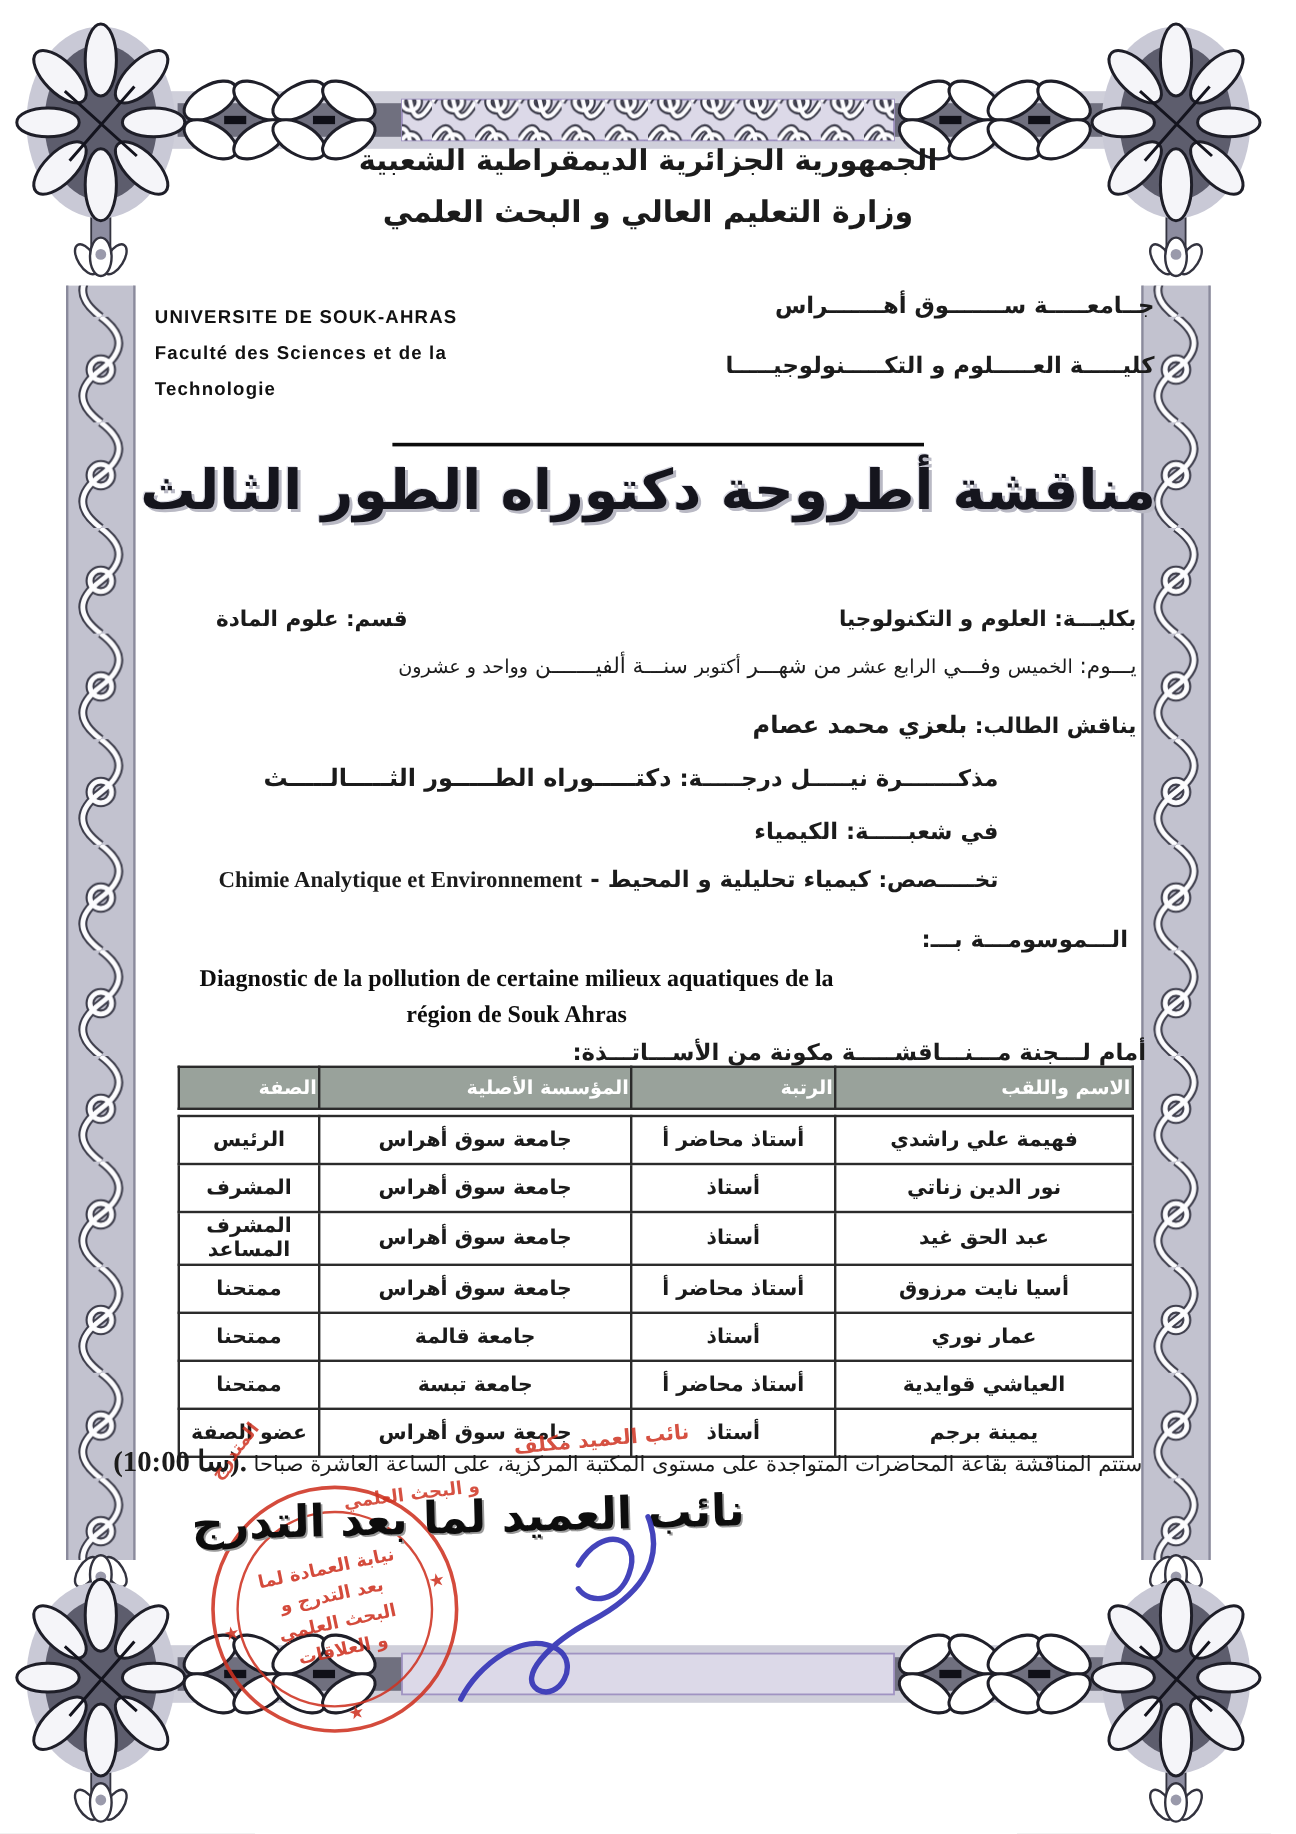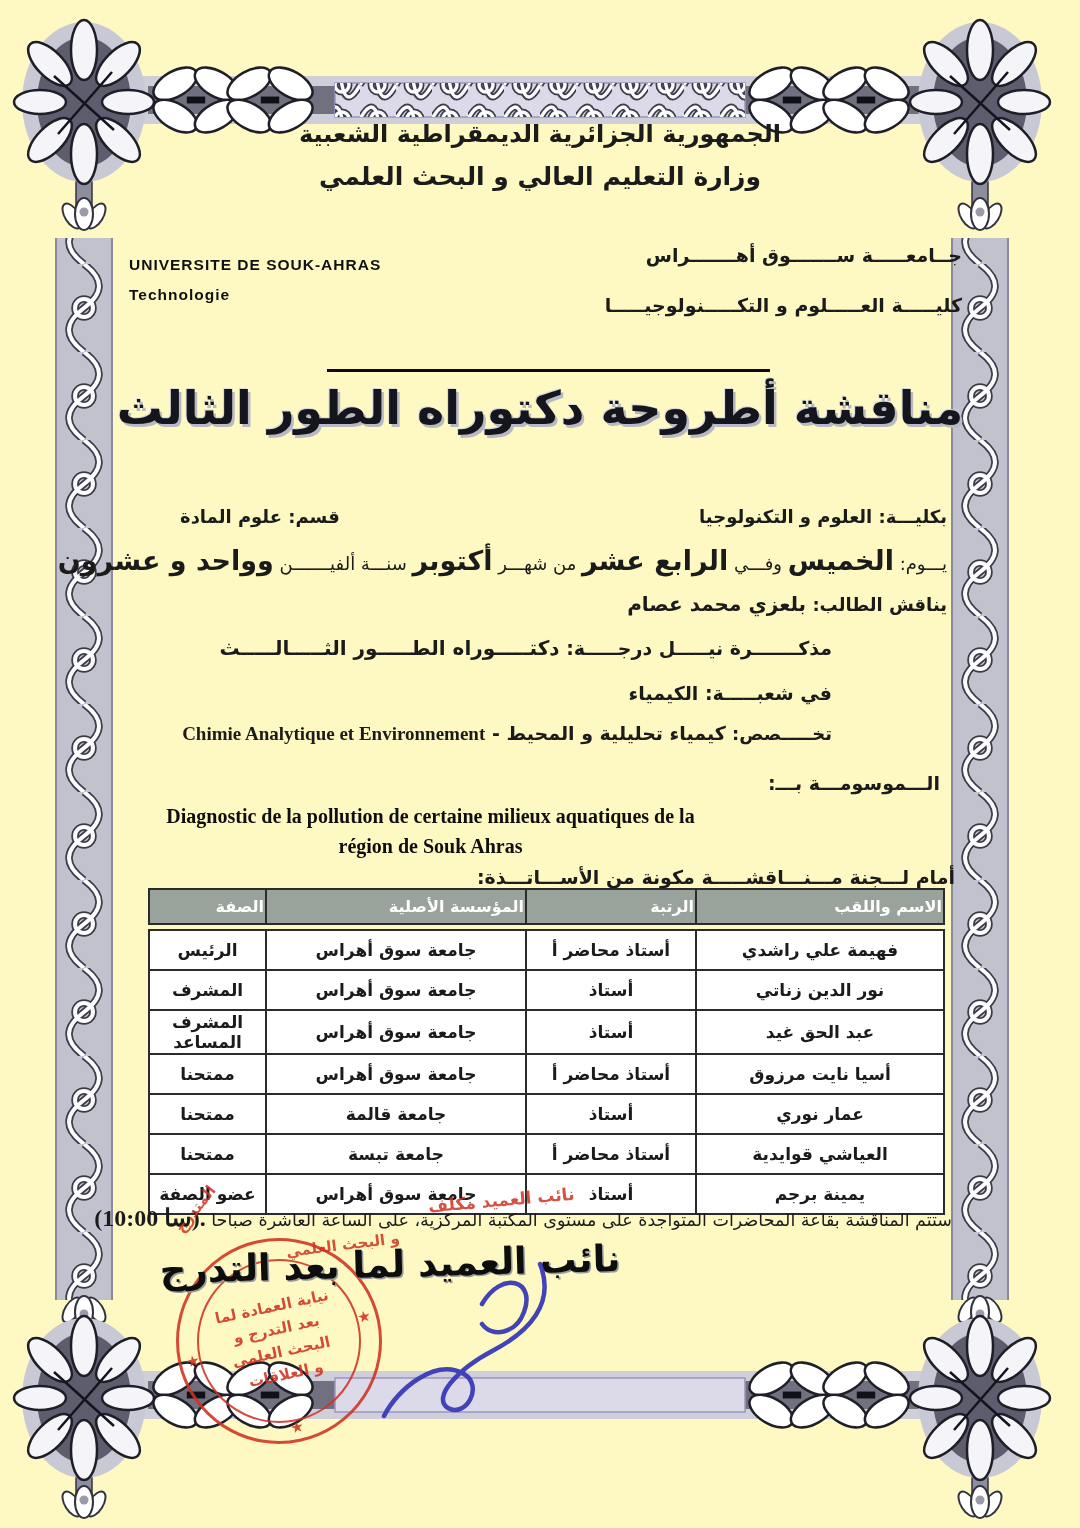--- a/index.html
+++ b/index.html
@@ -1,18 +1,18 @@
 <!DOCTYPE html>
 <html lang="ar" style="--ink: #1b1b1b; --border_dark: #5d5d6d; --border_mid: #70707f; --border_light: #cfcfda; --border_lav: #dcd9e8; --table_header_bg: #99a29b; --stamp_red: #cf3322; --signature_blue: #3a3ab8;"><head>
 <meta charset="utf-8">
 <style>
   html,body{margin:0;padding:0;background:#e8e8e8;}
   .page{
     position:relative;width:1080px;height:1528px;margin:0 auto;
-    background:#fef9c3;overflow:hidden;
+    background:#ffffff;overflow:hidden;
     font-family:"DejaVu Sans",sans-serif;color:var(--ink,#1b1b1b);
   }
   .abs{position:absolute;}
   .rtl{direction:rtl;unicode-bidi:isolate;}
   .nowrap{white-space:nowrap;}
 
   
   .border-svg{position:absolute;inset:0;z-index:0;}
 
   
@@ -29,21 +29,21 @@
 
   .calli-title{top:381px;left:0;right:0;text-align:center;z-index:1;
     font-size:46px;font-weight:900;letter-spacing:2px;color:#15151d;
     text-shadow:2.5px 2.5px 0 #b9b9c4, -1px -1px 0 #d9d9e2;}
 
   
   .line{z-index:1;font-size:18px;}
   .w600{font-weight:600;}
   .fac-line{top:506px;left:120px;right:133px;display:flex;justify-content:space-between;padding-left:60px;box-sizing:border-box;}
   .date-line{top:545px;right:133px;font-size:18px;}
-  .date-line .b{font-weight:700;font-size:27px;}
+  .date-line .b{font-weight:400;font-size:16px;}
   .student-line{top:592px;right:133px;}
   .student-line .name{font-weight:800;font-size:20px;}
   .memoir-line{top:636px;right:248px;font-size:19px;font-weight:600;}
   .memoir-line .val{font-weight:800;font-size:20px;}
   .branch-line{top:682px;right:248px;font-size:19px;font-weight:600;}
   .spec-line{top:722px;right:248px;font-size:18px;font-weight:600;}
   .spec-line .ar{font-weight:800;font-size:19px;}
   .spec-line .fr{font-family:"Liberation Serif",serif;font-weight:700;font-size:19px;}
   .entitled-line{top:772px;right:140px;font-size:19px;font-weight:700;}
   .thesis-fr{top:801px;left:148px;width:565px;text-align:center;z-index:1;
@@ -179,20 +179,21 @@
     <use href="#rosette" transform="translate(980,1398)"></use>
   </svg>
 
   <div class="abs republic rtl">
     <div class="l1">الجمهورية الجزائرية الديمقراطية الشعبية</div>
     <div class="l2">وزارة التعليم العالي و البحث العلمي</div>
   </div>
 
   <div class="abs uni-fr">
     <div>UNIVERSITE DE  SOUK-AHRAS</div>
+    <div>Faculté des Sciences et de la</div>
     <div>Technologie</div>
   </div>
   <div class="abs uni-ar1 rtl nowrap">جــامعـــــة ســـــــوق أهـــــــراس</div>
   <div class="abs uni-ar2 rtl nowrap">كليـــــة العـــــلوم و التكـــــنولوجيـــــا</div>
 
   <div class="abs divider"></div>
 
   <div class="abs calli-title rtl nowrap">مناقشة أطروحة دكتوراه الطور الثالث</div>
 
   <div class="abs line rtl fac-line">

